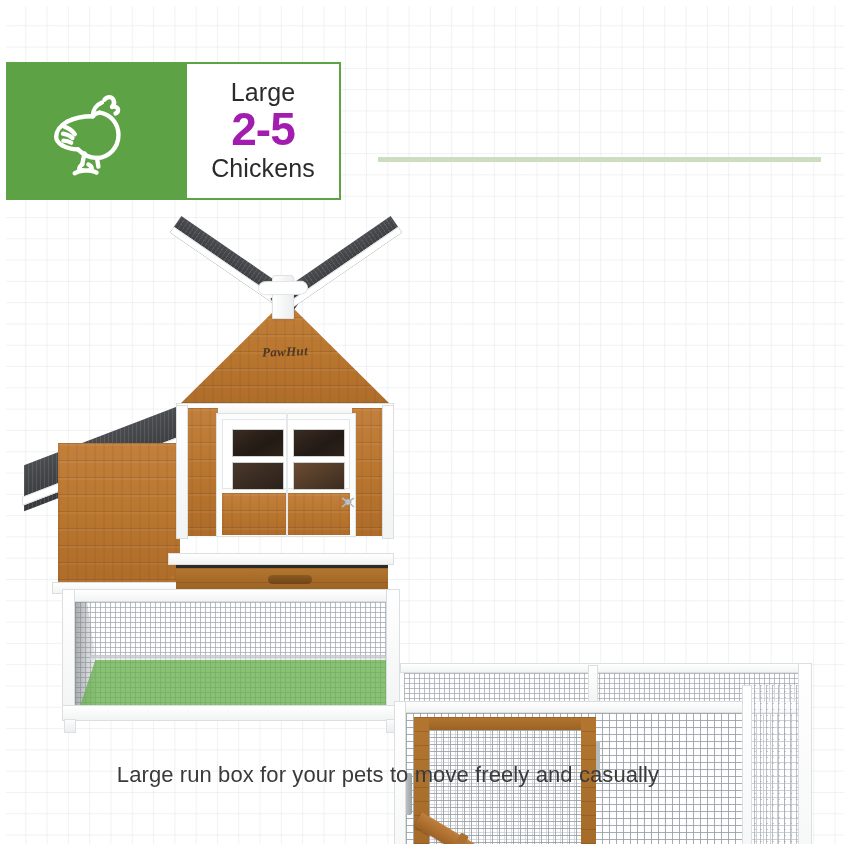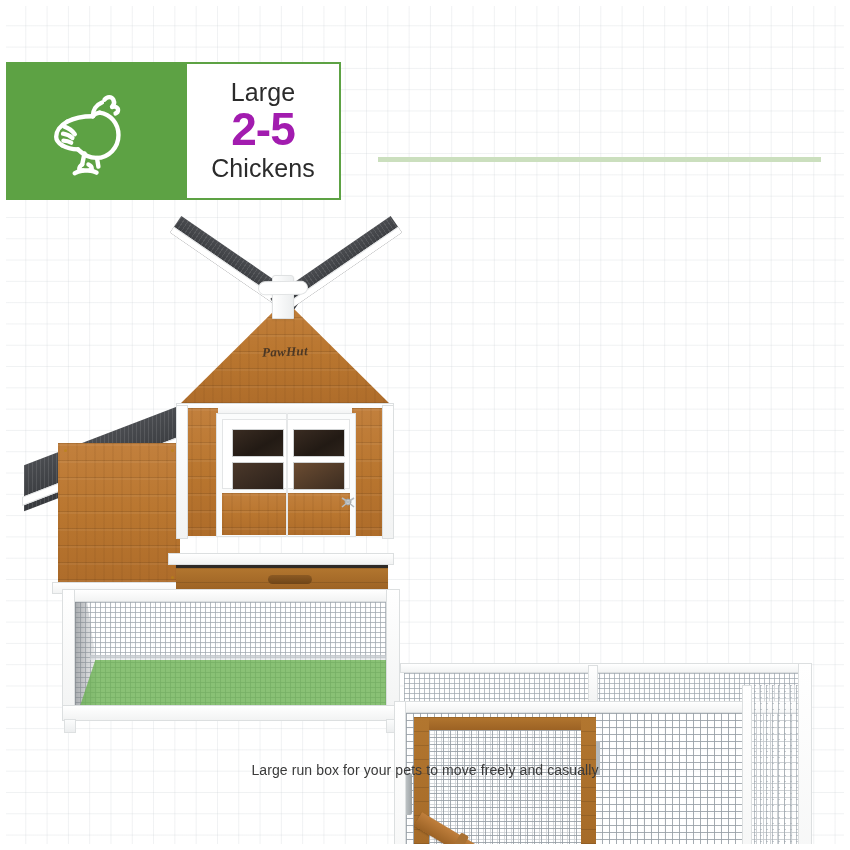--- a/index.html
+++ b/index.html
@@ -89,23 +89,23 @@
     position: absolute;
     left: 378px; top: 157px;
     width: 443px; height: 5px;
     background: #CBDFBE;
   }
 
   
   .caption {
     position: absolute;
     left: 0; top: 762px;
-    width: 850px;
+    width: 776px;
     text-align: center;
-    font-size: 14px;
+    font-size: 22px;
     color: #3a3a3a;
     font-weight: 400;
     letter-spacing: .1px;
   }
 
   
   #product { position: absolute; left: 0; top: 255px; width: 850px; height: 480px; }
 
   
   .wood {

